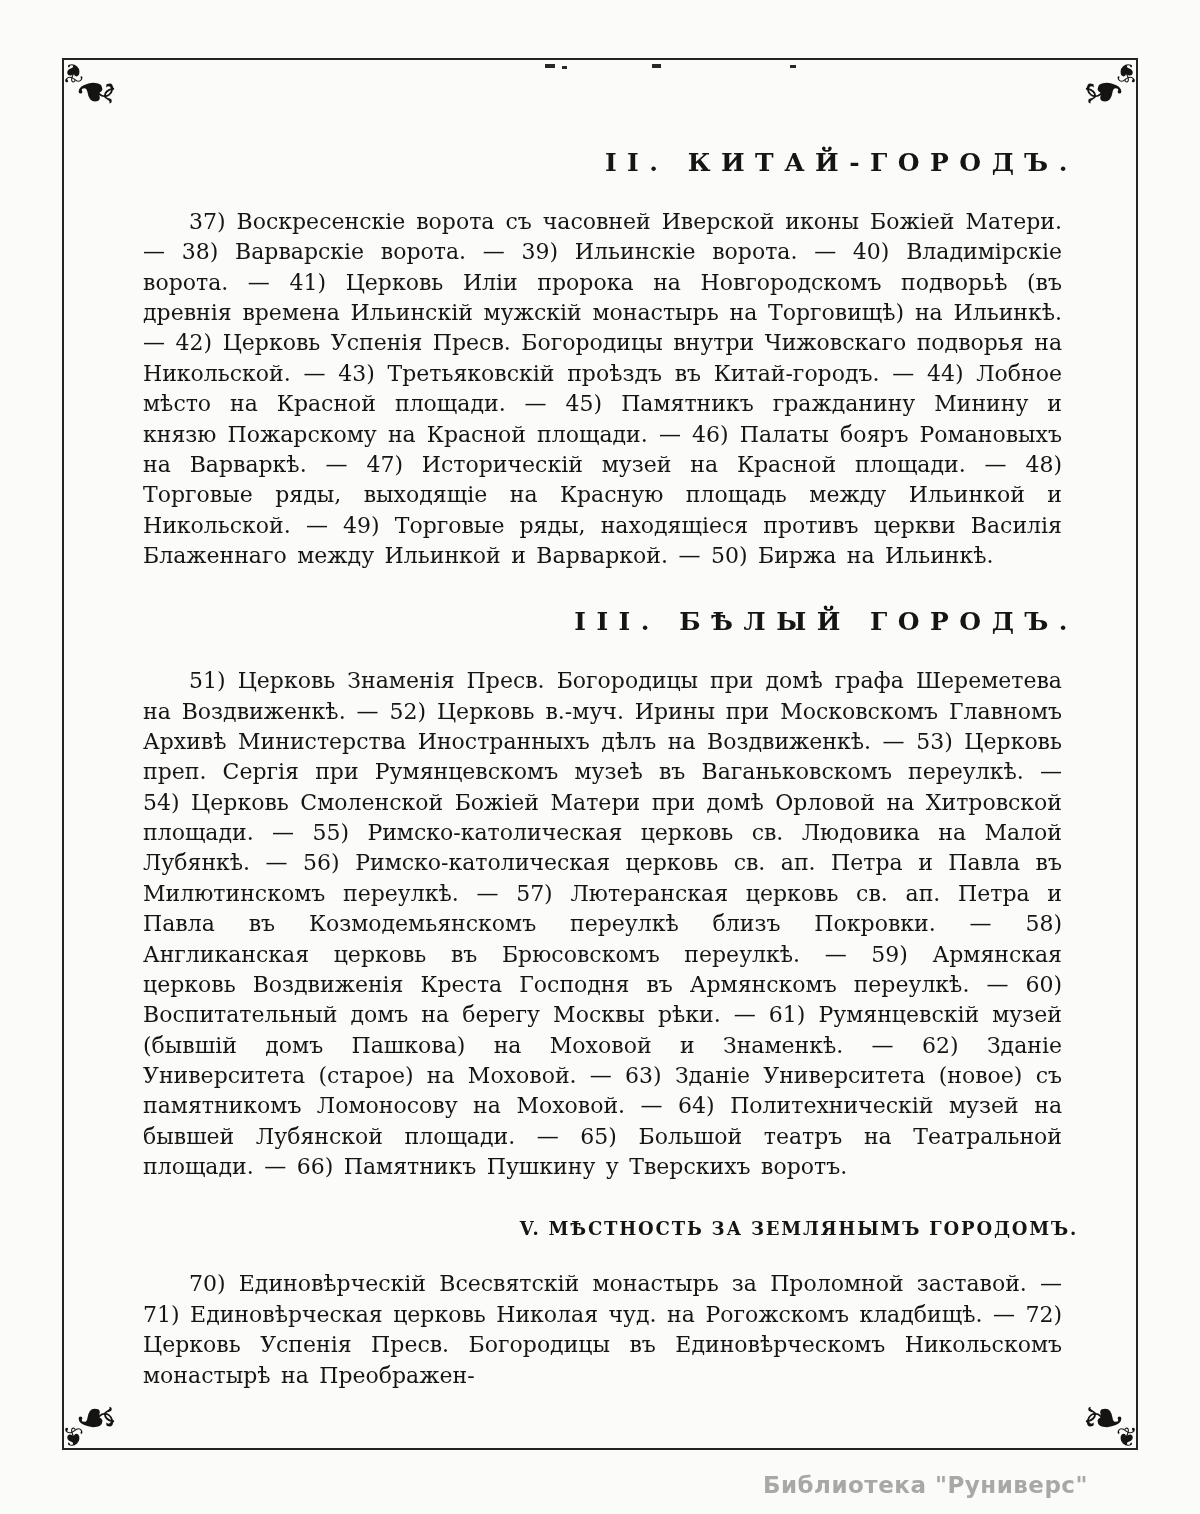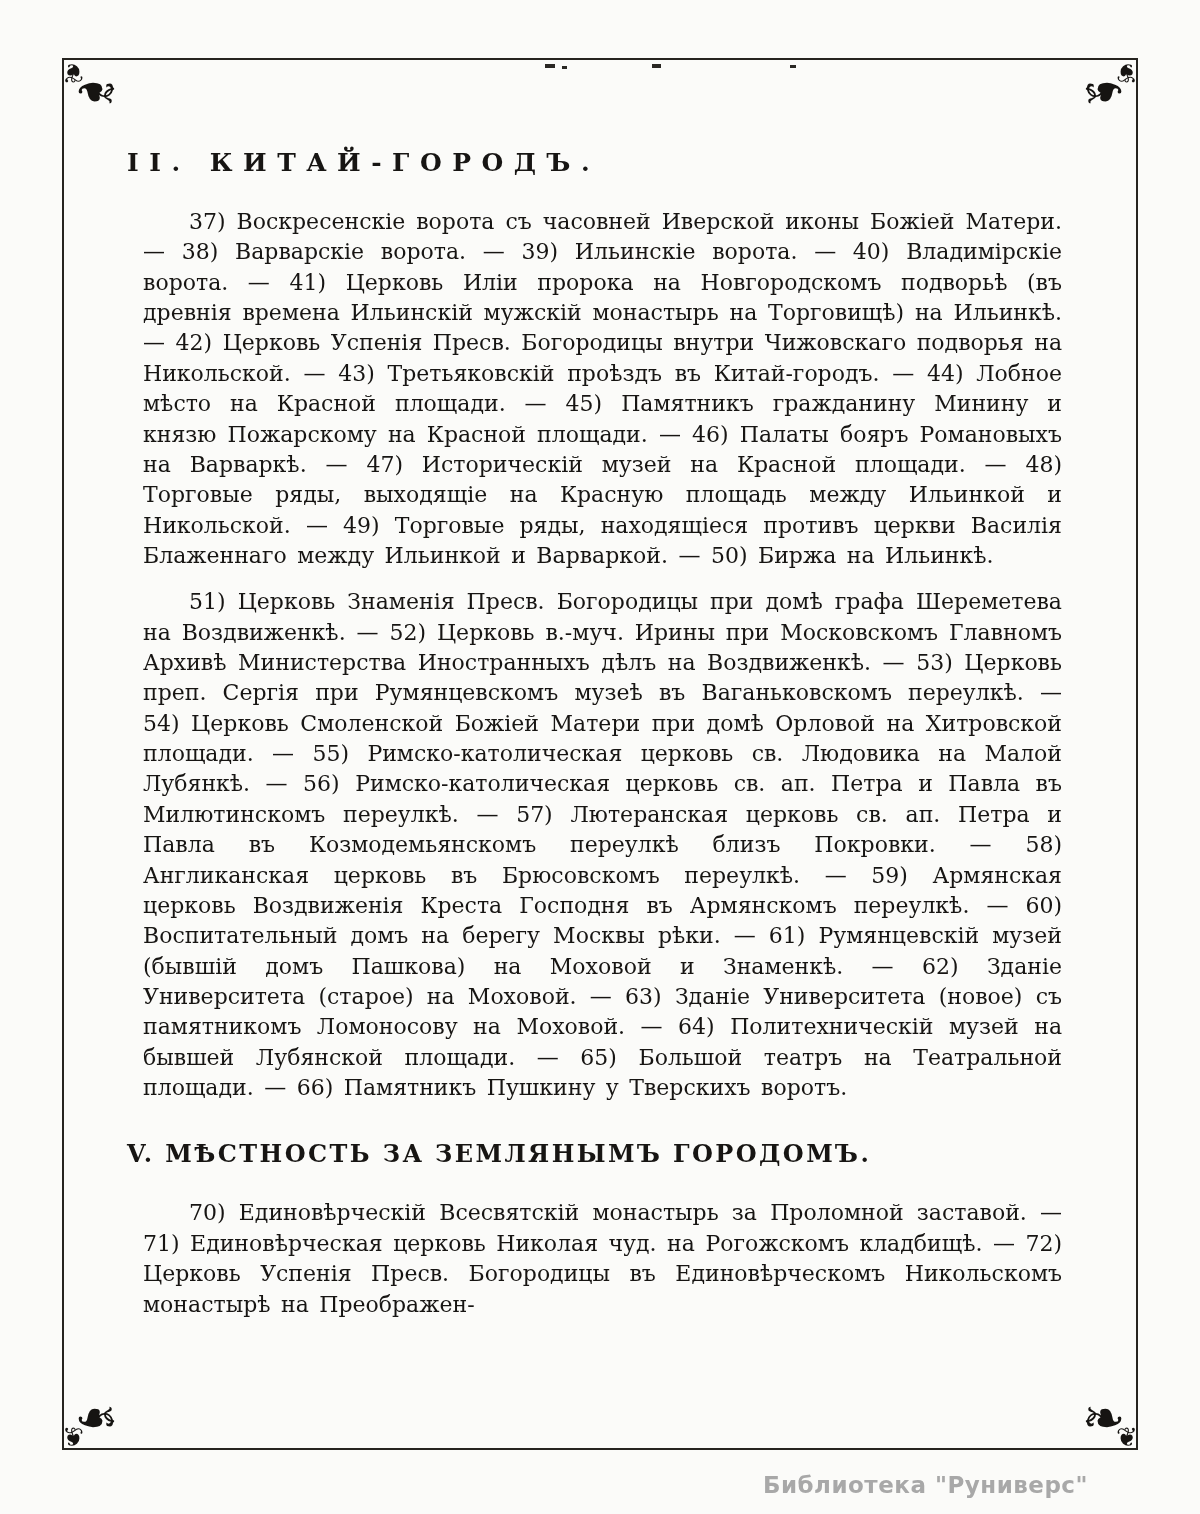--- a/index.html
+++ b/index.html
@@ -33,28 +33,28 @@
   .corner-bl { left: 48px;  bottom: 48px; transform: scale(-1,1); }
   .corner-br { right: 48px; bottom: 48px; }
   .speck { position: absolute; background: #2a2824; }
 
   .content {
     position: absolute;
     left: 127px; right: 122px; top: 148px;
   }
   .section-heading {
     margin: 36px 0 30px 0;
-    text-align: left;
+    text-align: right;
     font-size: 25px;
     font-weight: bold;
     letter-spacing: 0.42em;
     white-space: nowrap;
   }
   .section-heading.first { margin-top: 0; }
-  .section-heading.tight { letter-spacing: 0.10em; font-size: 24px; }
+  .section-heading.tight { letter-spacing: 0.10em; font-size: 18px; }
   .body-par {
     margin: 16px;
     font-size: 22px;
     line-height: 1.38;
     text-align: justify;
     text-indent: 46px;
     word-spacing: 3.5px;
   }
   .watermark {
     position: absolute;
@@ -94,20 +94,21 @@
   <div class="corner corner-br">
     <span class="glyph-big">❧</span>
     <span class="glyph-sm">❦</span>
   </div>
 
   <div class="content">
 
     <h2 class="section-heading first">II. КИТАЙ-ГОРОДЪ.</h2>
     <p class="body-par">37) Воскресенскіе ворота съ часовней Иверской иконы Божіей Матери. — 38) Варварскіе ворота. — 39) Ильинскіе ворота. — 40) Владимірскіе ворота. — 41) Церковь Иліи пророка на Новгородскомъ подворьѣ (въ древнія времена Ильинскій мужскій монастырь на Торговищѣ) на Ильинкѣ. — 42) Церковь Успенія Пресв. Богородицы внутри Чижовскаго подворья на Никольской. — 43) Третьяковскій проѣздъ въ Китай-городъ. — 44) Лобное мѣсто на Красной площади. — 45) Памятникъ гражданину Минину и князю Пожарскому на Красной площади. — 46) Палаты бояръ Романовыхъ на Варваркѣ. — 47) Историческій музей на Красной площади. — 48) Торговые ряды, выходящіе на Красную площадь между Ильинкой и Никольской. — 49) Торговые ряды, находящіеся противъ церкви Василія Блаженнаго между Ильинкой и Варваркой. — 50) Биржа на Ильинкѣ.</p>
 
+    <h2 class="section-heading">III. БѢЛЫЙ ГОРОДЪ.</h2>
     <p class="body-par">51) Церковь Знаменія Пресв. Богородицы при домѣ графа Шереметева на Воздвиженкѣ. — 52) Церковь в.-муч. Ирины при Московскомъ Главномъ Архивѣ Министерства Иностранныхъ дѣлъ на Воздвиженкѣ. — 53) Церковь преп. Сергія при Румянцевскомъ музеѣ въ Ваганьковскомъ переулкѣ. — 54) Церковь Смоленской Божіей Матери при домѣ Орловой на Хитровской площади. — 55) Римско-католическая церковь св. Людовика на Малой Лубянкѣ. — 56) Римско-католическая церковь св. ап. Петра и Павла въ Милютинскомъ переулкѣ. — 57) Лютеранская церковь св. ап. Петра и Павла въ Козмодемьянскомъ переулкѣ близъ Покровки. — 58) Англиканская церковь въ Брюсовскомъ переулкѣ. — 59) Армянская церковь Воздвиженія Креста Господня въ Армянскомъ переулкѣ. — 60) Воспитательный домъ на берегу Москвы рѣки. — 61) Румянцевскій музей (бывшій домъ Пашкова) на Моховой и Знаменкѣ. — 62) Зданіе Университета (старое) на Моховой. — 63) Зданіе Университета (новое) съ памятникомъ Ломоносову на Моховой. — 64) Политехническій музей на бывшей Лубянской площади. — 65) Большой театръ на Театральной площади. — 66) Памятникъ Пушкину у Тверскихъ воротъ.</p>
 
 
     <h2 class="section-heading tight">V. МѢСТНОСТЬ ЗА ЗЕМЛЯНЫМЪ ГОРОДОМЪ.</h2>
     <p class="body-par">70) Единовѣрческій Всесвятскій монастырь за Проломной заставой. — 71) Единовѣрческая церковь Николая чуд. на Рогожскомъ кладбищѣ. — 72) Церковь Успенія Пресв. Богородицы въ Единовѣрческомъ Никольскомъ монастырѣ на Преображен-</p>
 
   </div>
 
   <div class="watermark">Библиотека "Руниверс"</div>
 

